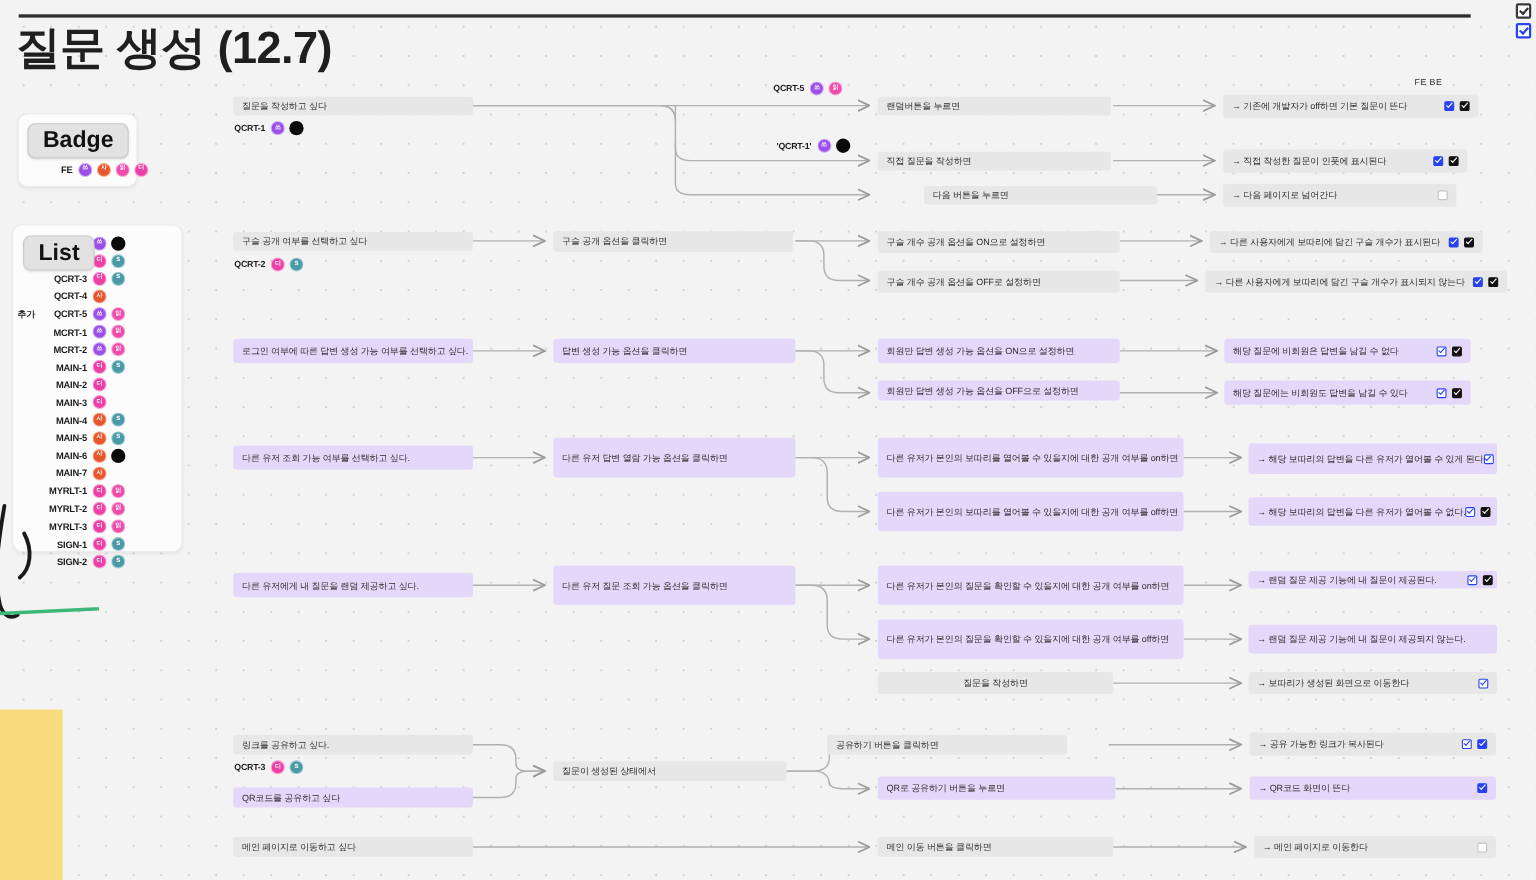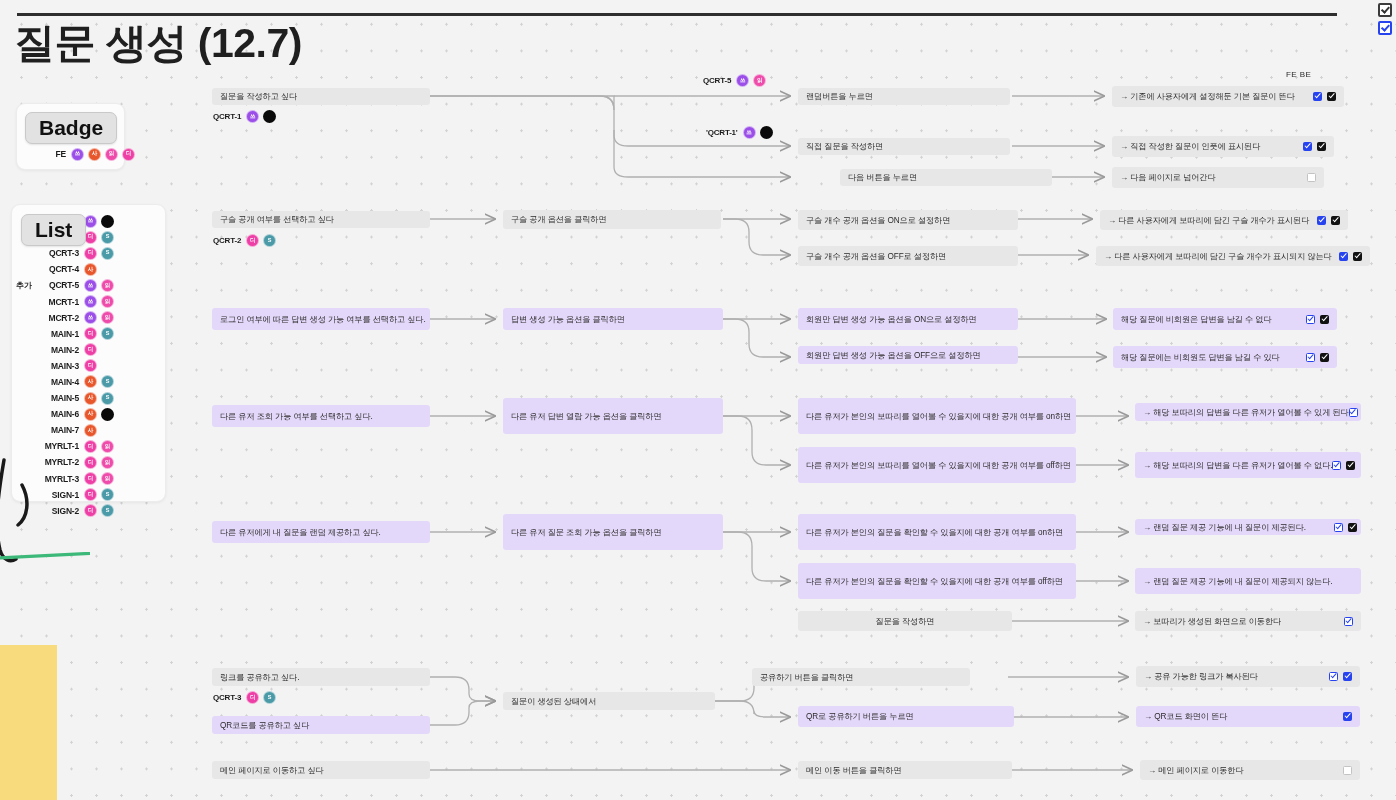--- a/index.html
+++ b/index.html
@@ -303,21 +303,21 @@
   <div class="chip" id="list-chip">List</div>
 
   <div id="node-layer">
       <div class="node grey" style="left: 212px; top: 88px; width: 218px; height: 17px;">
         <span class="ntext">질문을 작성하고 싶다</span>
       </div>
       <div class="node grey" style="left: 798px; top: 88px; width: 212px; height: 17px;">
         <span class="ntext">랜덤버튼을 누르면</span>
       </div>
       <div class="node grey" style="left: 1112px; top: 86px; width: 232px; height: 21px;">
-        <span class="ntext">→ 기존에 사용자에게 설정해둔 기본 질문이 뜬다</span>
+        <span class="ntext">→ 기존에 개발자가 off하면 기본 질문이 뜬다</span>
         <span class="cbx">
           <span class="cb fe-on">
             <i class="tick"></i>
           </span>
           <span class="cb be-on">
             <i class="tick"></i>
           </span>
         </span>
       </div>
       <div class="node grey" style="left: 798px; top: 138px; width: 212px; height: 17px;">
@@ -413,21 +413,21 @@
       </div>
       <div class="node purple" style="left: 212px; top: 405px; width: 218px; height: 22px;">
         <span class="ntext">다른 유저 조회 가능 여부를 선택하고 싶다.</span>
       </div>
       <div class="node purple" style="left: 503px; top: 398px; width: 220px; height: 36px;">
         <span class="ntext">다른 유저 답변 열람 가능 옵션을 클릭하면</span>
       </div>
       <div class="node purple" style="left: 798px; top: 398px; width: 278px; height: 36px;">
         <span class="ntext">다른 유저가 본인의 보따리를 열어볼 수 있을지에 대한 공개 여부를 on하면</span>
       </div>
-      <div class="node purple" style="left: 1135px; top: 403px; width: 226px; height: 18px;">
+      <div class="node purple" style="left: 1135px; top: 403px; width: 226px; height: 28px;">
         <span class="ntext">→ 해당 보따리의 답변을 다른 유저가 열어볼 수 있게 된다</span>
         <span class="cbx">
           <span class="cb outline-blue">
             <i class="tick"></i>
           </span>
         </span>
       </div>
       <div class="node purple" style="left: 798px; top: 447px; width: 278px; height: 36px;">
         <span class="ntext">다른 유저가 본인의 보따리를 열어볼 수 있을지에 대한 공개 여부를 off하면</span>
       </div>

